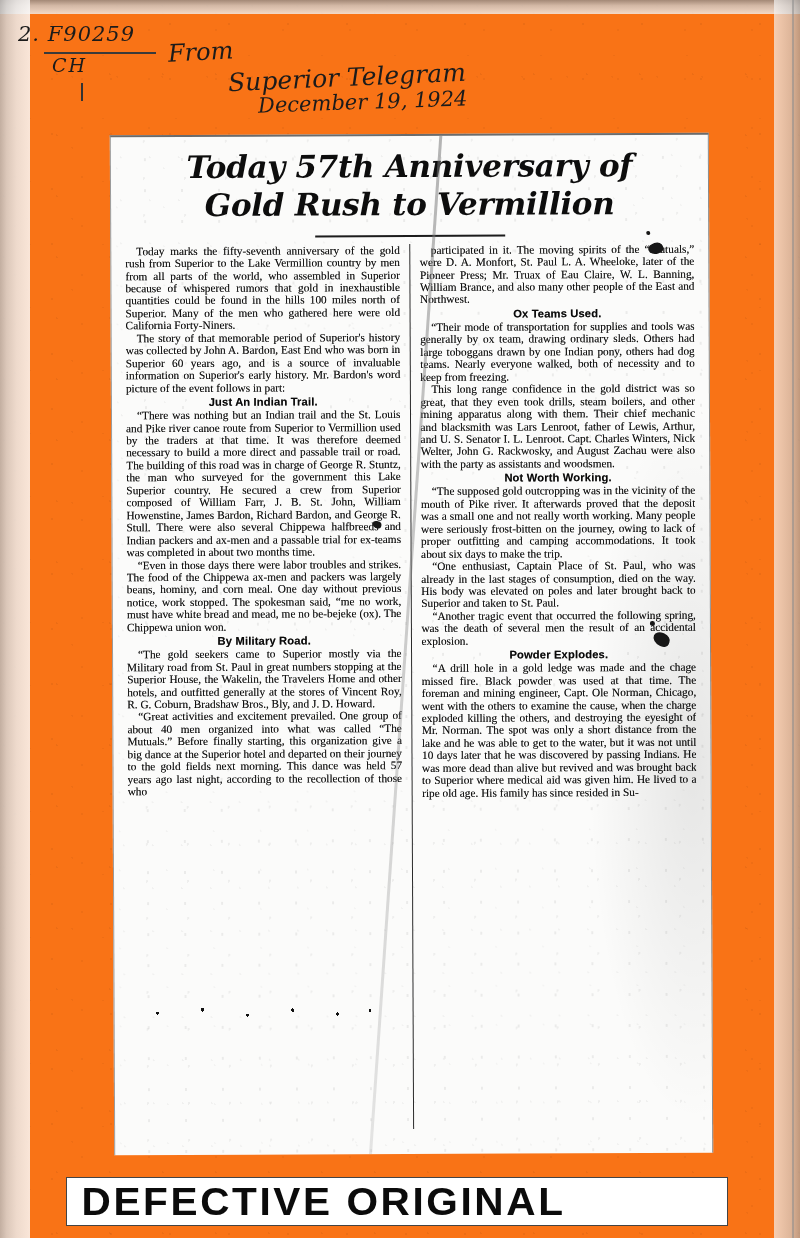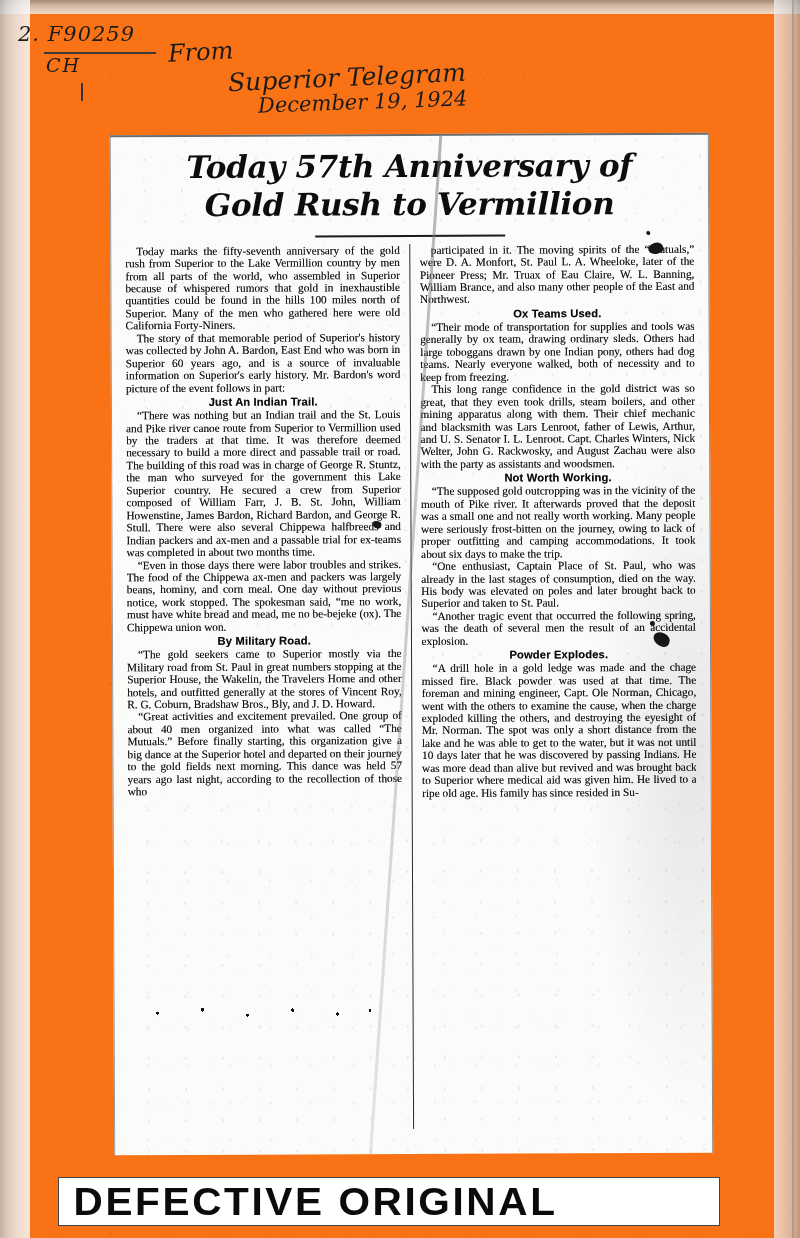--- a/index.html
+++ b/index.html
@@ -48,21 +48,21 @@
 
   
   .hand{
     position:absolute;
     font-family:"DejaVu Serif",serif;
     font-style:italic;color:#1b1b1b;
     white-space:nowrap;
   }
   #acc-num{left:18px;top:22px;font-size:21px;letter-spacing:1px;}
   #acc-under{position:absolute;left:44px;top:52px;width:112px;height:2px;background:#3a3a3a;}
-  #acc-ch{left:46px;top:54px;font-size:19px;letter-spacing:2px;}
+  #acc-ch{left:52px;top:54px;font-size:19px;letter-spacing:2px;}
   #acc-tick{position:absolute;left:81px;top:83px;width:2px;height:18px;background:#333;}
   #src-from{left:168px;top:38px;font-size:24px;transform:rotate(-3deg);}
   #src-paper{left:228px;top:63px;font-size:25px;transform:rotate(-2.5deg);}
   #src-date{left:258px;top:90px;font-size:21px;transform:rotate(-2deg);}
 
   
   #clipping{
     position:absolute;left:112px;top:134px;width:597px;height:1018px;
     background:#fbfbfa;
     border-top:2px solid #6b6b6b;
@@ -147,21 +147,21 @@
       radial-gradient(circle at 28% 30%, #111 0 1.8px, transparent 1.8px),
       radial-gradient(circle at 46% 65%, #111 0 1.5px, transparent 1.5px),
       radial-gradient(circle at 64% 35%, #111 0 1.7px, transparent 1.7px),
       radial-gradient(circle at 82% 60%, #111 0 1.6px, transparent 1.6px),
       radial-gradient(circle at 95% 40%, #111 0 1.4px, transparent 1.4px);
     background-size:100% 100%;
   }
 
   
   #stamp{
-    position:absolute;left:58px;top:1177px;width:660px;height:47px;
+    position:absolute;left:66px;top:1177px;width:660px;height:47px;
     border:1.6px solid #444;background:#fff;
     display:flex;align-items:center;
   }
   #stamp-text{
     font-family:"Liberation Sans",sans-serif;
     font-weight:bold;font-size:39px;letter-spacing:2.5px;
     color:#0b0b0b;padding-left:14px;
     transform:scaleX(1.04);transform-origin:left center;
     white-space:nowrap;
   }

